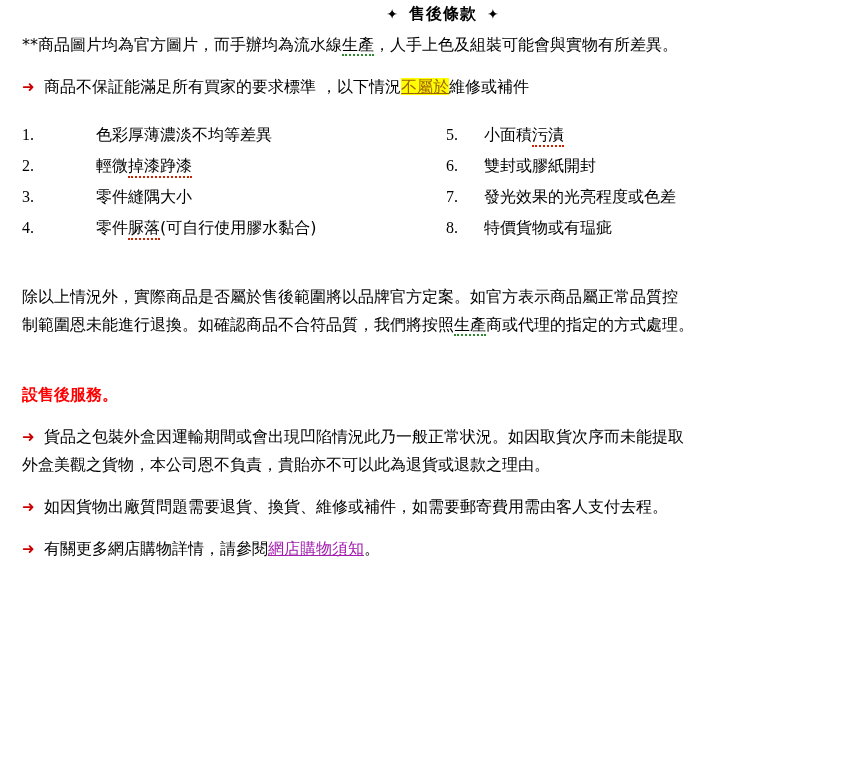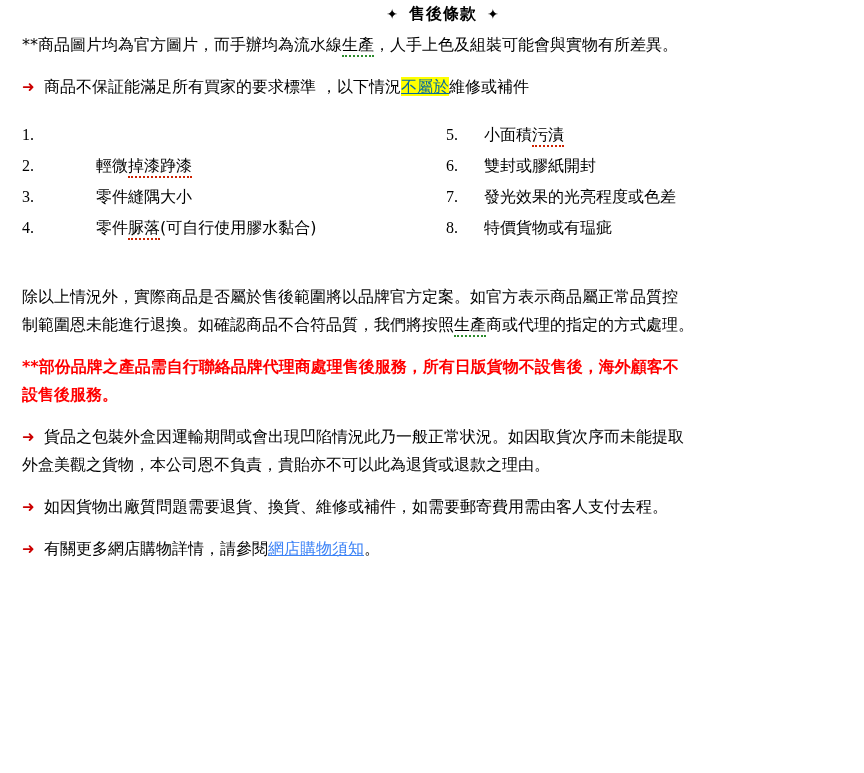--- a/index.html
+++ b/index.html
@@ -53,43 +53,45 @@
     color: #c00000;
     font-size: 15px;
   }
   .arrow-red {
     color: #cc0000;
     font-weight: bold;
   }
   .hl-yellow {
     background: #ffff00;
     text-decoration: underline;
-    color: #0369a1;
+    color: #a16207;
+    font-family: Liberation Serif, serif;
   }
   .red-bold {
     color: #ff0000;
     font-weight: bold;
   }
   .red-underline {
     color: #ff0000;
     text-decoration: underline;
     font-weight: bold;
   }
   .link {
-    color: #3b82f6;
+    color: #a21caf;
     text-decoration: underline;
   }
   .spell {
     border-bottom: 2px dotted #cc2200;
     padding-bottom: 1px;
     text-align: center;
   }
   .spell-green {
     border-bottom: 2px dotted #2c8a2c;
     padding-bottom: 1px;
+    font-family: Liberation Serif, serif;
   }
   .list-wrap {
     margin: 18px 22px 0 22px;
     display: flex;
     font-size: 16px;
     line-height: 31px;
   }
   .list-col {
     width: 50%;
     box-sizing: border-box;
@@ -132,20 +134,21 @@
   </p>
 
   <p class="para para-block">
     <span class="arrow arrow-red">➜</span><span>商品不保証能滿足所有買家的要求標準  ，以下情況</span><span class="hl-yellow">不屬於</span><span>維修或補件</span>
   </p>
 
   <div class="list-wrap">
     <div class="list-col left">
       <div class="list-row">
         <span class="list-num">1.</span>
+        <span class="list-text"><span>色彩厚薄濃淡不均等差異</span><span class="spell"></span><span></span></span>
       </div>
       <div class="list-row">
         <span class="list-num">2.</span>
         <span class="list-text"><span>輕微</span><span class="spell">掉漆踭漆</span><span></span></span>
       </div>
       <div class="list-row">
         <span class="list-num">3.</span>
         <span class="list-text"><span>零件縫隅大小</span><span class="spell"></span><span></span></span>
       </div>
       <div class="list-row">
@@ -174,21 +177,21 @@
   </div>
 
   <div class="gap-lg"></div>
 
   <p class="para">
     <span>除以上情況外，實際商品是否屬於售後範圍將以品牌官方定案。如官方表示商品屬正常品質控</span><br>
     <span>制範圍恩未能進行退換。如確認商品不合符品質，我們將按照</span><span class="spell-green">生產</span><span>商或代理的指定的方式處理。</span>
   </p>
 
   <p class="para para-block red-bold">
-    <span>**部份品牌之產品需自行聯絡品牌代理商處理售後服務，所有日版貨物不設售後，海外顧客不</span><br>
+    <br>
     <span>設售後服務。</span>
   </p>
 
   <p class="para para-block">
     <span class="arrow arrow-red">➜</span><span>貨品之包裝外盒因運輸期間或會出現凹陷情況此乃一般正常状況。如因取貨次序而未能提取</span><br>
     <span>外盒美觀之貨物，本公司恩不負責，貴貽亦不可以此為退貨或退款之理由。</span>
   </p>
 
   <p class="para para-block">
     <span class="arrow arrow-red">➜</span><span>如因貨物出廠質問題需要退貨、換貨、維修或補件，如需要郵寄費用需由客人支付去程。</span>

